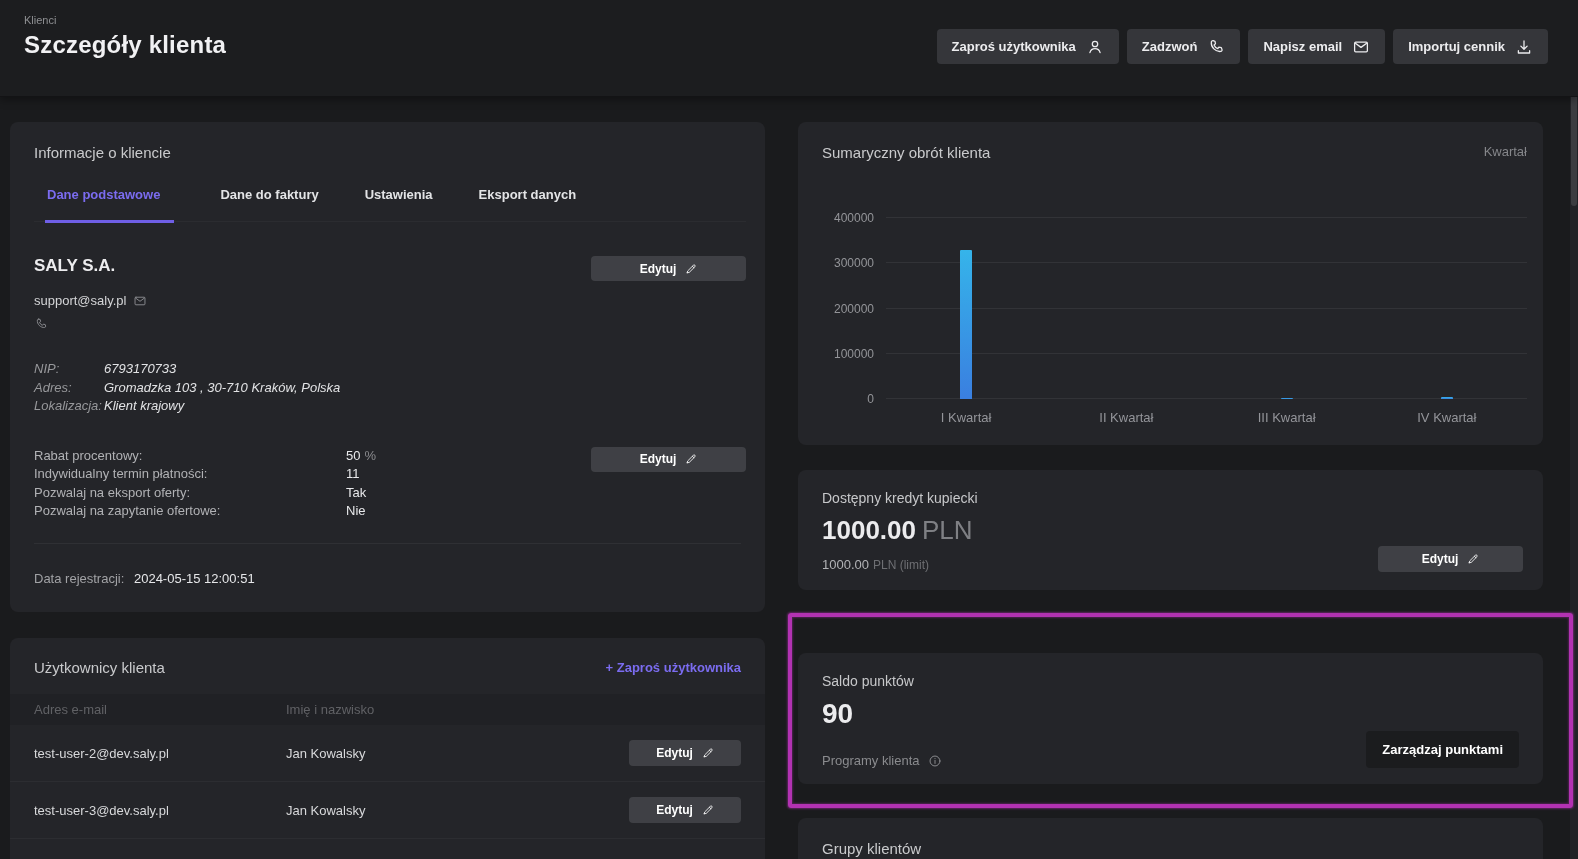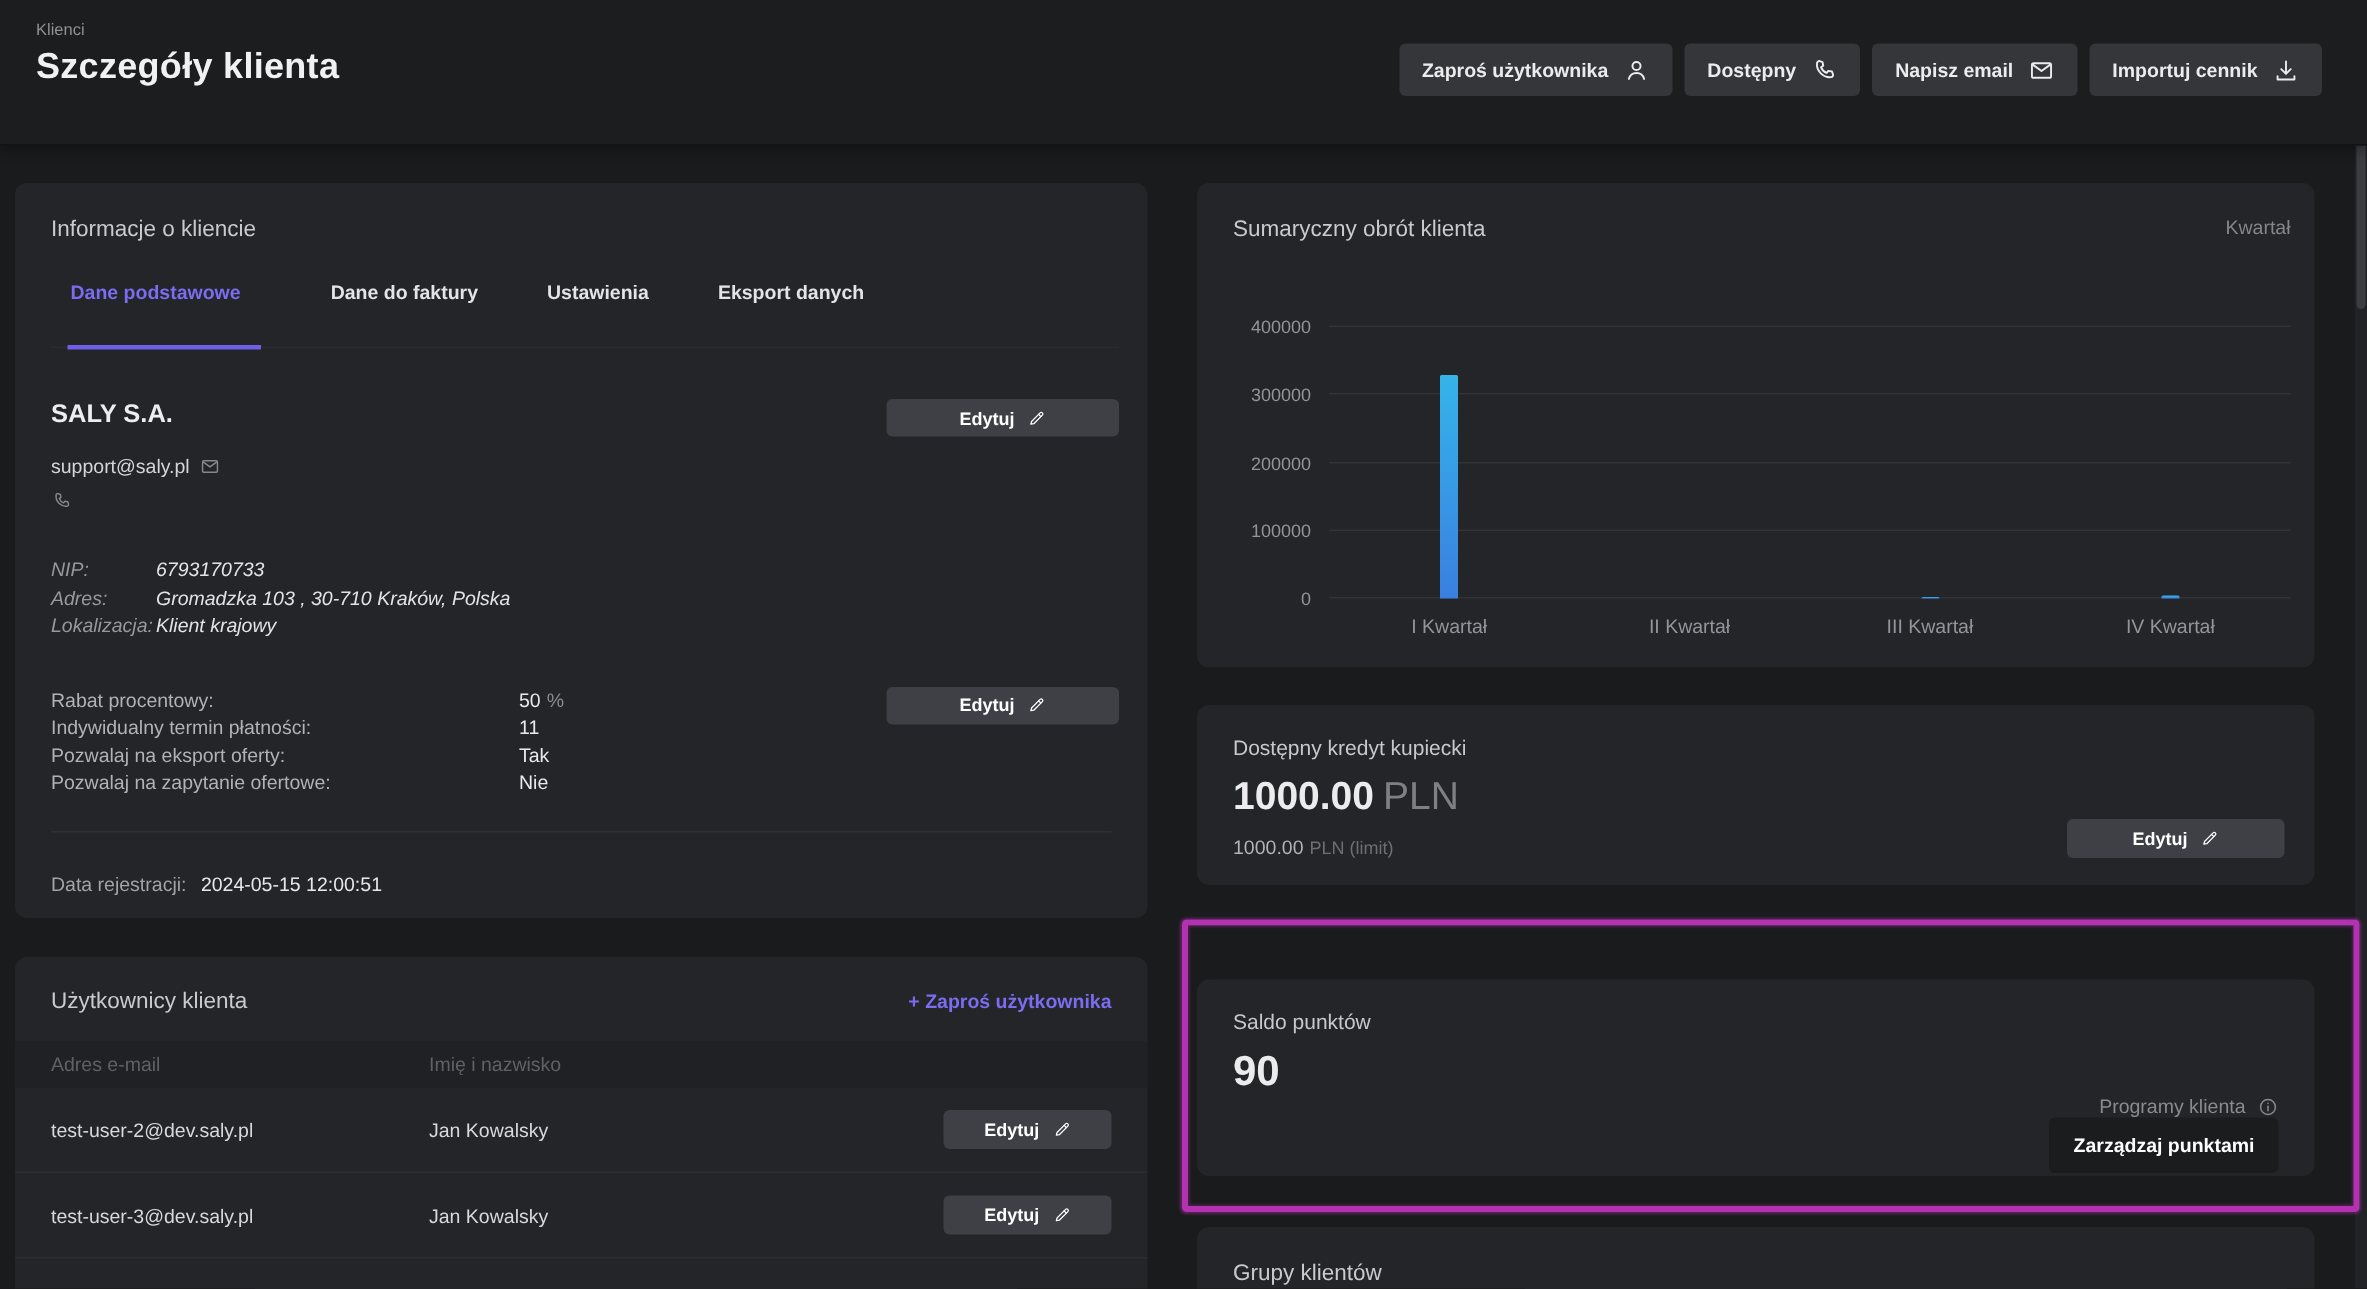--- a/index.html
+++ b/index.html
@@ -32,21 +32,21 @@
   .card-title { font-size:15px; color:#c9cacc; }
   
   .icon { display:inline-block; }
   .icon svg { width:100%; height:100%; fill:none; stroke:currentColor; stroke-width:1.7; stroke-linecap:round; stroke-linejoin:round; display:block; }
   .i18 { width:18px; height:18px; }
   .i14 { width:14px; height:14px; }
   .i12 { width:12px; height:12px; }
   
   .info-card { height:490px; padding:22px 19px 0 24px; }
   .tabs { display:flex; gap:46px; margin-top:26px; border-bottom:1px solid #2b2c30; padding-left:11px; }
-  .tab { font-size:13px; font-weight:bold; color:#e3e4e6; padding-bottom:28px; cursor:pointer; white-space:nowrap; }
+  .tab { font-size:13px; font-weight:bold; color:#e3e4e6; padding-bottom:18px; cursor:pointer; white-space:nowrap; }
   .tab.active { color:#7b6cf0; border-bottom:3px solid #6f5fe6; margin-bottom:-2px; padding-left:2px; padding-right:14px; }
   .company-section { display:flex; justify-content:space-between; align-items:flex-start; margin-top:34px; }
   .company-name { font-size:17px; font-weight:bold; color:#ededef; }
   .company-email { margin-top:17px; font-size:13px; color:#d4d5d7; display:flex; align-items:center; gap:7px; }
   .company-email .icon, .phone-row { color:#87888c; }
   .phone-row { margin-top:9px; }
   .btn-edit {
     width:155px; height:25px; background:#3f4045; border:none; border-radius:4px;
     color:#fff; font-family:inherit; font-size:12px; font-weight:bold;
     display:flex; align-items:center; justify-content:center; gap:9px; cursor:pointer; flex:none;
@@ -95,21 +95,21 @@
   
   .highlight-box {
     margin:23px -30px 0 -10px;
     border:4px solid #b232b2; border-radius:3px;
     padding:36px 26px 20px 6px;
     box-shadow:0 0 2px 1px rgba(178,50,178,.45), inset 0 0 2px 1px rgba(178,50,178,.35);
   }
   .points-card { height:131px; padding:20px 24px 16px 24px; display:flex; flex-direction:column; }
   .points-title { font-size:14px; color:#c7c8ca; }
   .points-balance { font-size:28px; font-weight:bold; color:#ececee; margin-top:9px; }
-  .points-footer { display:flex; justify-content:space-between; align-items:flex-end; margin-top:auto;flex-direction:column; }
+  .points-footer { display:flex; justify-content:space-between; align-items:flex-end; margin-top:auto; }
   .programs { display:flex; align-items:center; gap:8px; font-size:13px; color:#8a8b8e; }
   .programs .icon { color:#8a8b8e; }
   .btn-manage {
     background:#1b1c1e; border:none; border-radius:4px; color:#fff;
     font-family:inherit; font-size:13px; font-weight:bold; padding:11px 16px; cursor:pointer;
   }
   
   .groups-card { margin-top:10px; height:90px; padding:22px 24px; }
   
   .scrollbar { position:absolute; right:0; top:0; width:8px; height:859px; background:#222327; z-index:0; }
@@ -131,21 +131,21 @@
       <button class="btn-top">
         <span>Zaproś użytkownika</span>
         <span class="icon i18">
           <svg viewBox="0 0 24 24">
             <circle cx="12" cy="8" r="3.6"></circle>
             <path d="M5.2 19.5c.9-3.4 3.6-5.3 6.8-5.3s5.9 1.9 6.8 5.3"></path>
           </svg>
         </span>
       </button>
       <button class="btn-top">
-        <span>Dostępny</span>
+        <span>Zadzwoń</span>
         <span class="icon i18">
           <svg viewBox="0 0 24 24">
             <path d="M8.2 3.6l2.5.9.6 3.3-1.9 1.4c.9 2.3 2.7 4.1 5 5l1.4-1.9 3.3.6.9 2.5c.3 1.2-.4 2.3-1.6 2.5-7 .9-13.5-5.6-12.6-12.6.2-1.2 1.3-1.9 2.4-1.7z"></path>
           </svg>
         </span>
       </button>
       <button class="btn-top">
         <span>Napisz email</span>
         <span class="icon i18">
           <svg viewBox="0 0 24 24">

